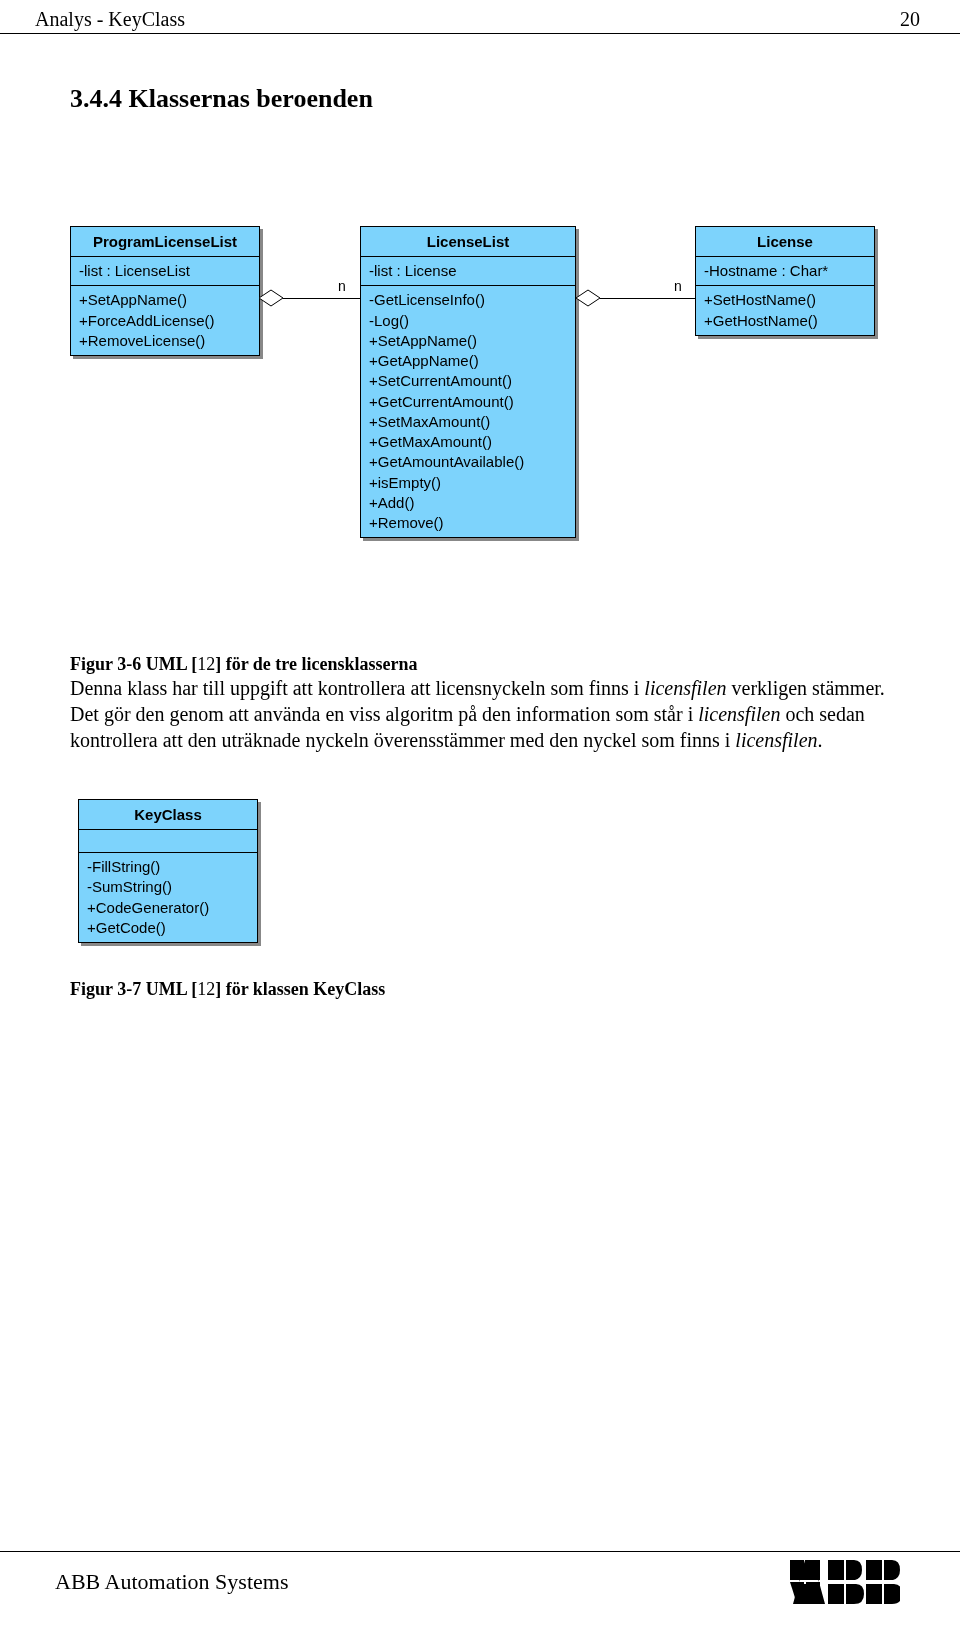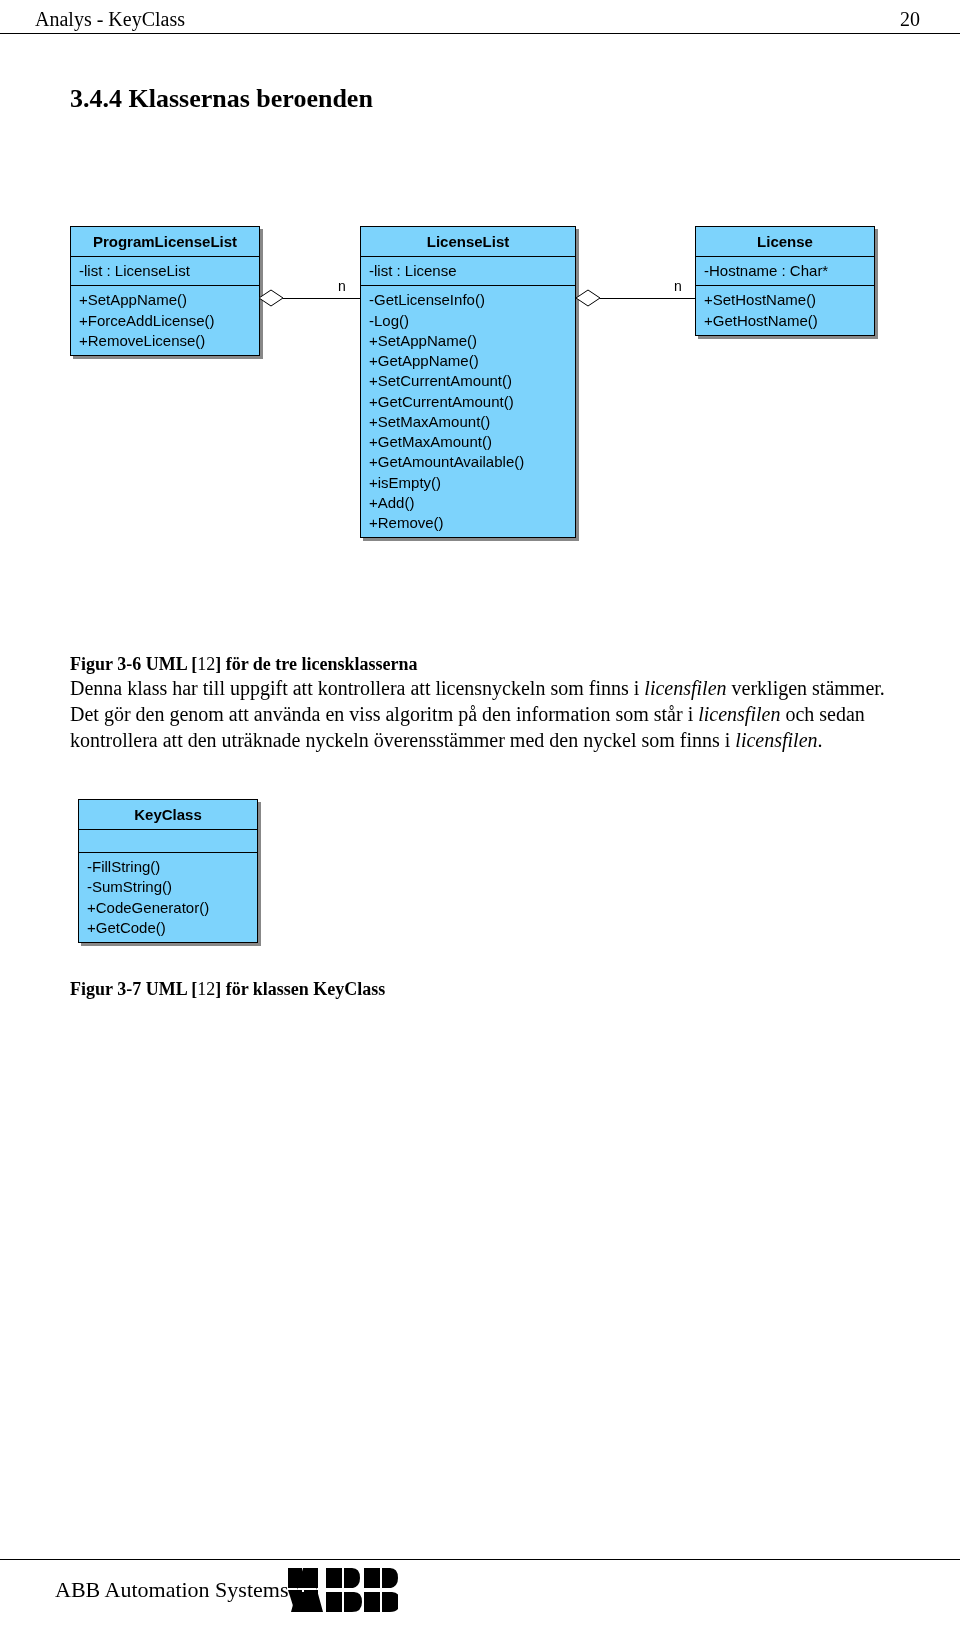--- a/index.html
+++ b/index.html
@@ -101,25 +101,25 @@
   .diagram2 {
     margin-top: 46px;
     position: relative;
     height: 270px;
     width: 220px;
   }
   .footer-bar {
     position: absolute;
     left: 0;
     right: 0;
-    bottom: 28px;
+    bottom: 36px;
     padding: 8px 60px 0 55px;
     border-top: 1px solid #000;
     display: flex;
-    justify-content: flex-start;
+    justify-content: space-between;
     align-items: center;
   }
   .footer-text {
     font-size: 22px;
   }
   .logo {
     display: flex;
     align-items: center;
     gap: 0;
   }

